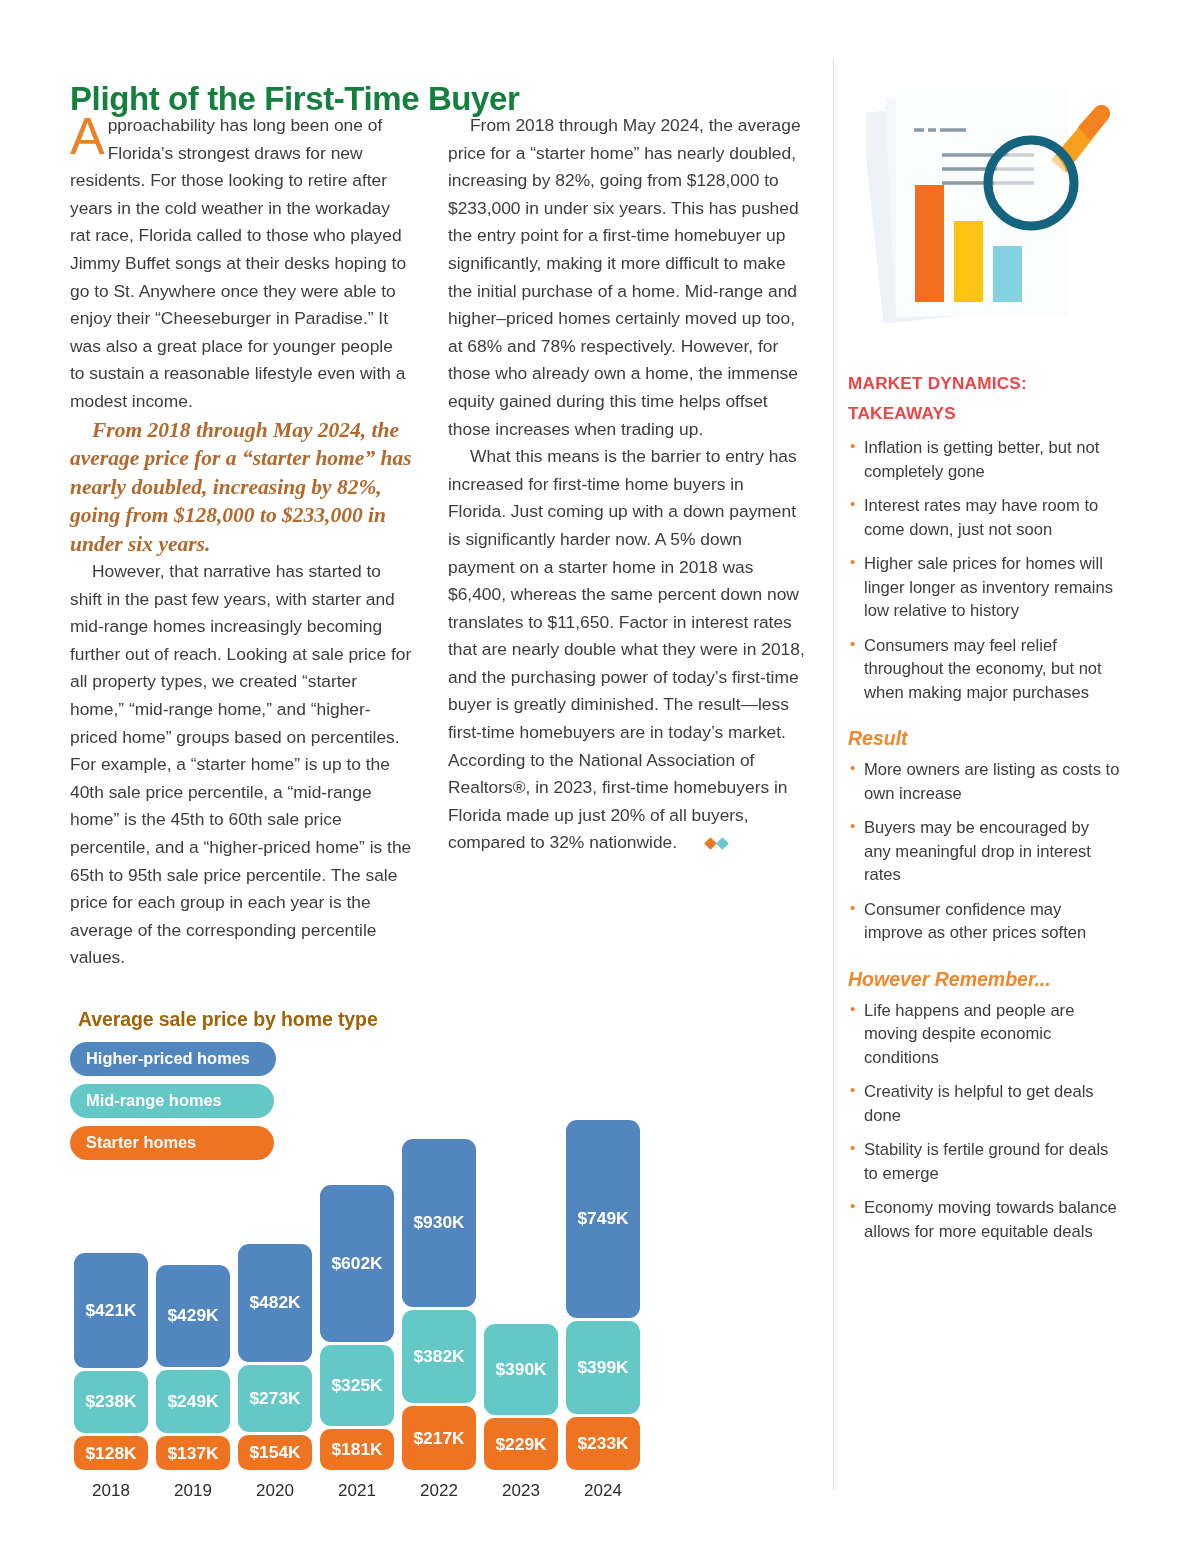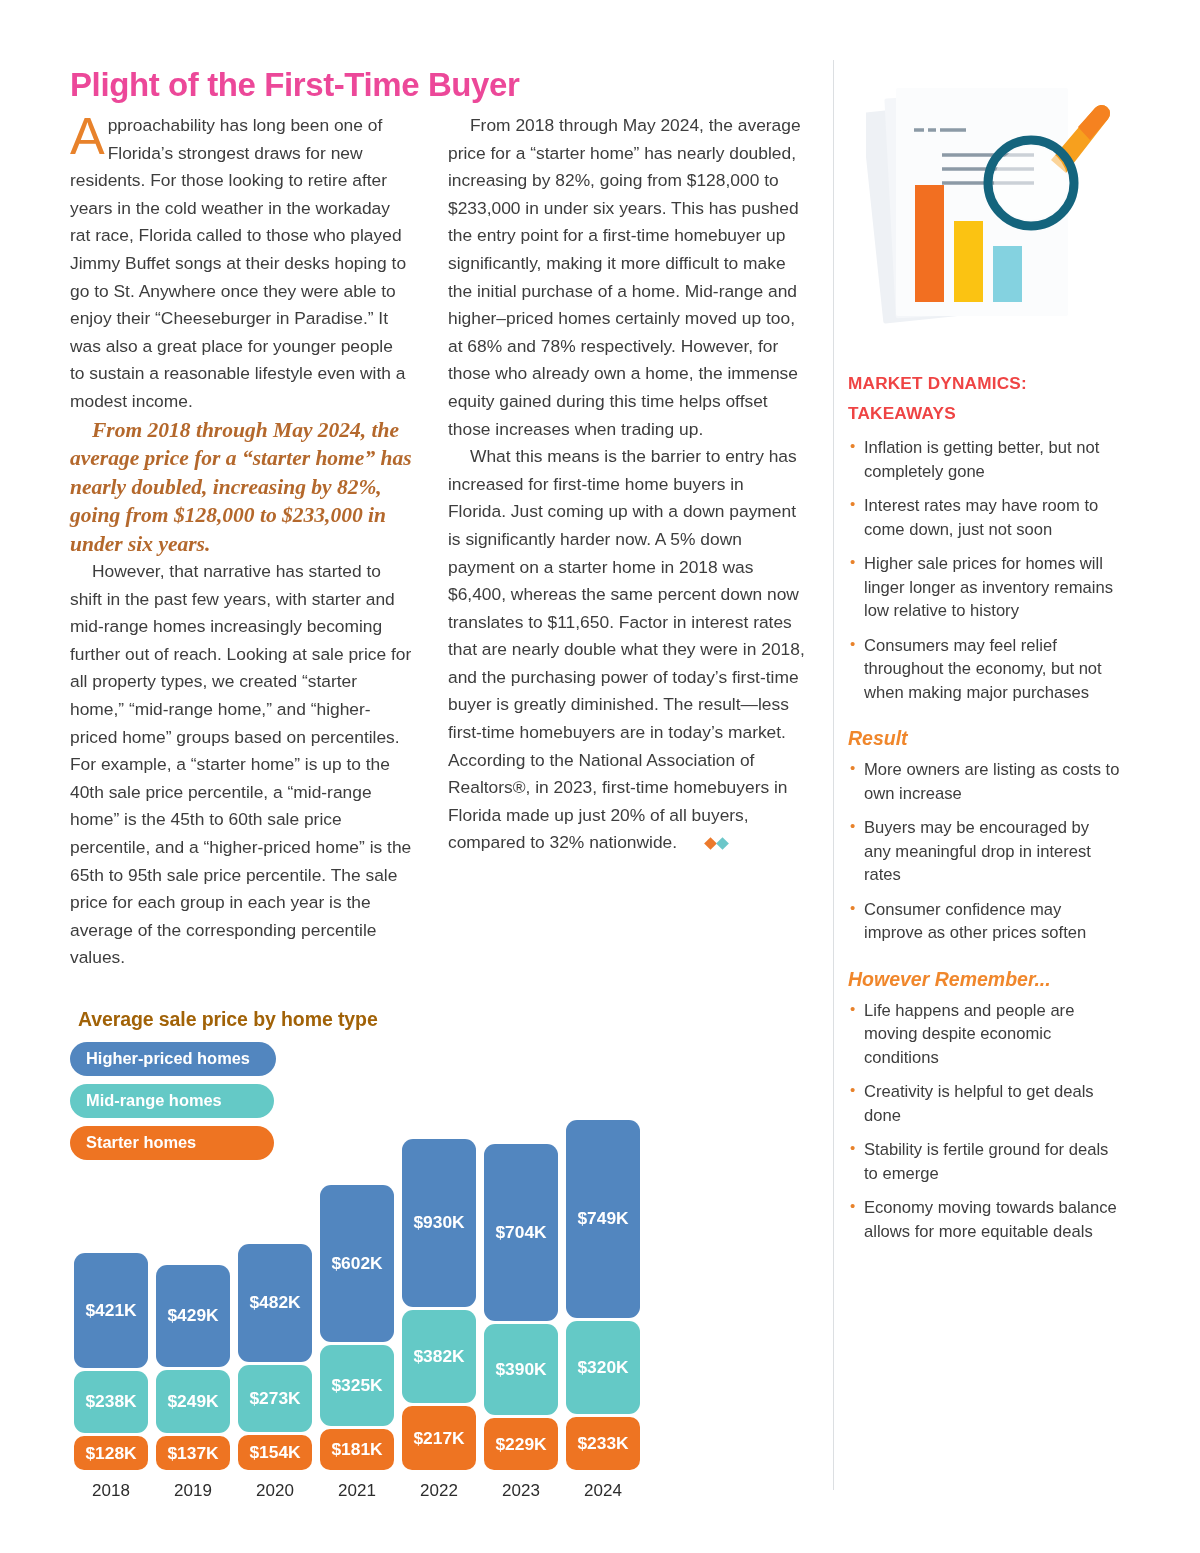--- a/index.html
+++ b/index.html
@@ -19,25 +19,25 @@
     position: relative;
     width: 1200px;
     height: 1553px;
     box-sizing: border-box;
   }
 
   
   .headline {
     position: absolute;
     left: 70px;
-    top: 44px;
+    top: 58px;
     font-size: 33px;
     font-weight: bold;
     letter-spacing: -0.4px;
-    color: #ec4899;
+    color: #15803d;
     font-family: "Liberation Sans", sans-serif;
   }
 
   
   .col {
     position: absolute;
     font-size: 17.4px;
     line-height: 27.6px;
     color: #3d3d3d;
     text-align: left;
@@ -342,27 +342,26 @@
           <div class="bar b-orange" style="height: 40.906px;">$181K</div>
           <div class="x-label">2021</div>
         </div>
         <div class="bar-group" style="left: 332px;">
           <div class="bar b-blue" style="height: 167.805px;">$930K</div>
           <div class="bar b-teal" style="height: 93.225px;">$382K</div>
           <div class="bar b-orange" style="height: 64px;">$217K</div>
           <div class="x-label">2022</div>
         </div>
         <div class="bar-group" style="left: 414px;">
-          <div class="bar b-blue" style="height: 177.41px;">$704K</div>
           <div class="bar b-teal" style="height: 90.965px;">$390K</div>
           <div class="bar b-orange" style="height: 51.754px;">$229K</div>
           <div class="x-label">2023</div>
         </div>
         <div class="bar-group" style="left: 496px;">
           <div class="bar b-blue" style="height: 197.75px;">$749K</div>
-          <div class="bar b-teal" style="height: 93.79px;">$320K</div>
+          <div class="bar b-teal" style="height: 93.79px;">$399K</div>
           <div class="bar b-orange" style="height: 52.658px;">$233K</div>
           <div class="x-label">2024</div>
         </div>
       </div>
   </div>
 
 </div>
 
 </body></html>

